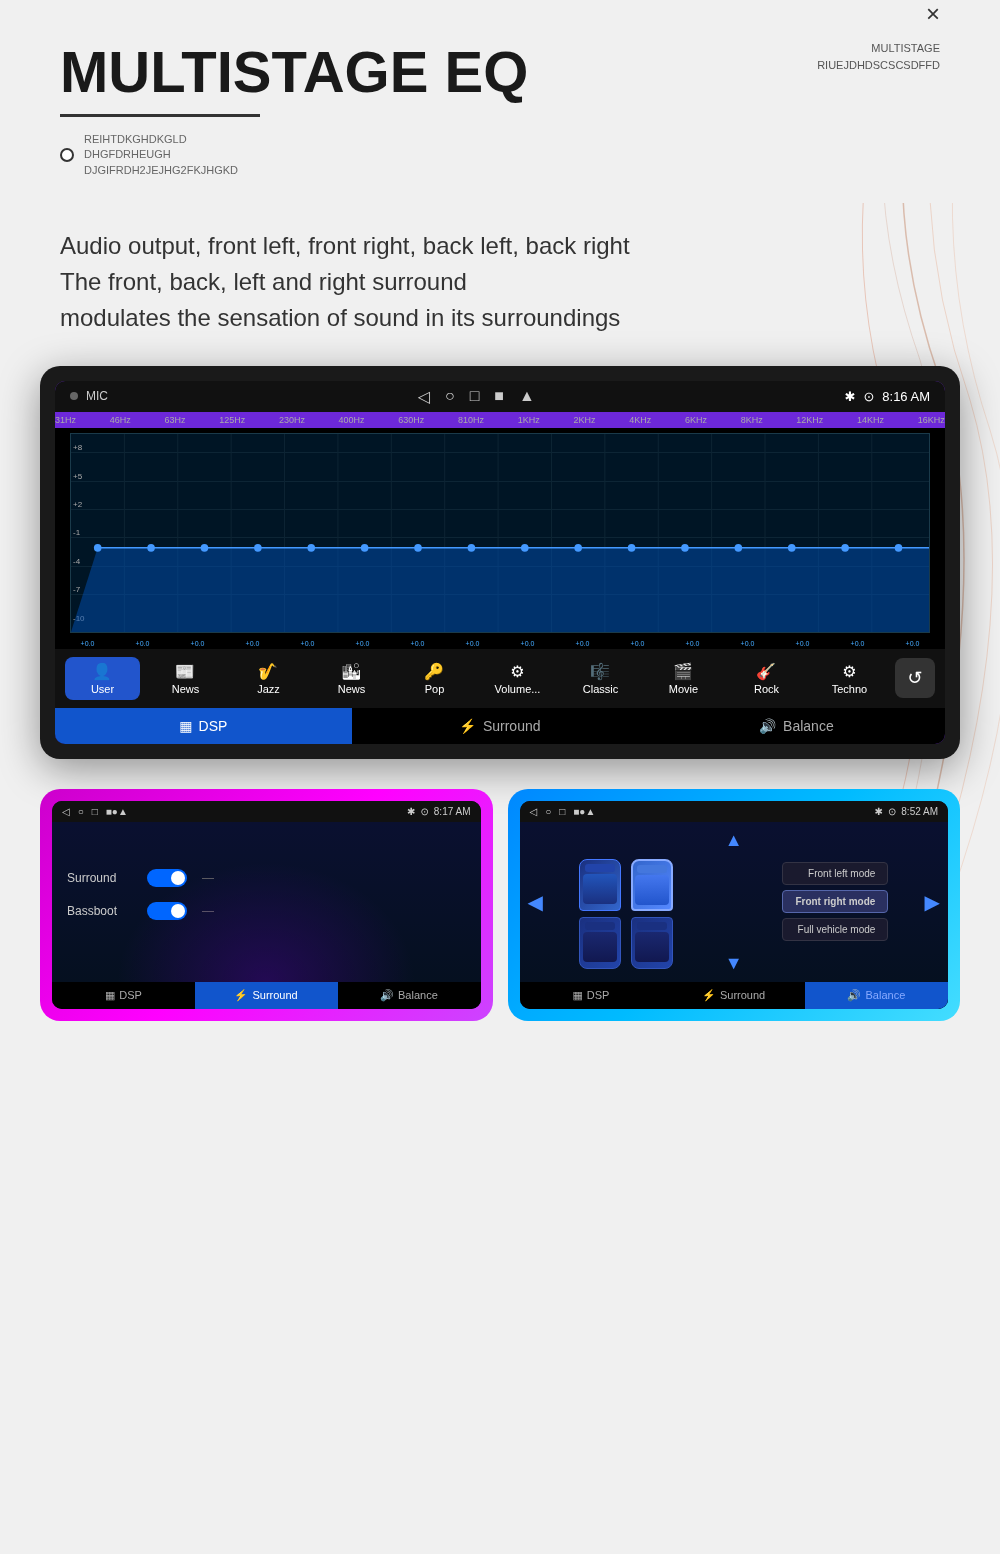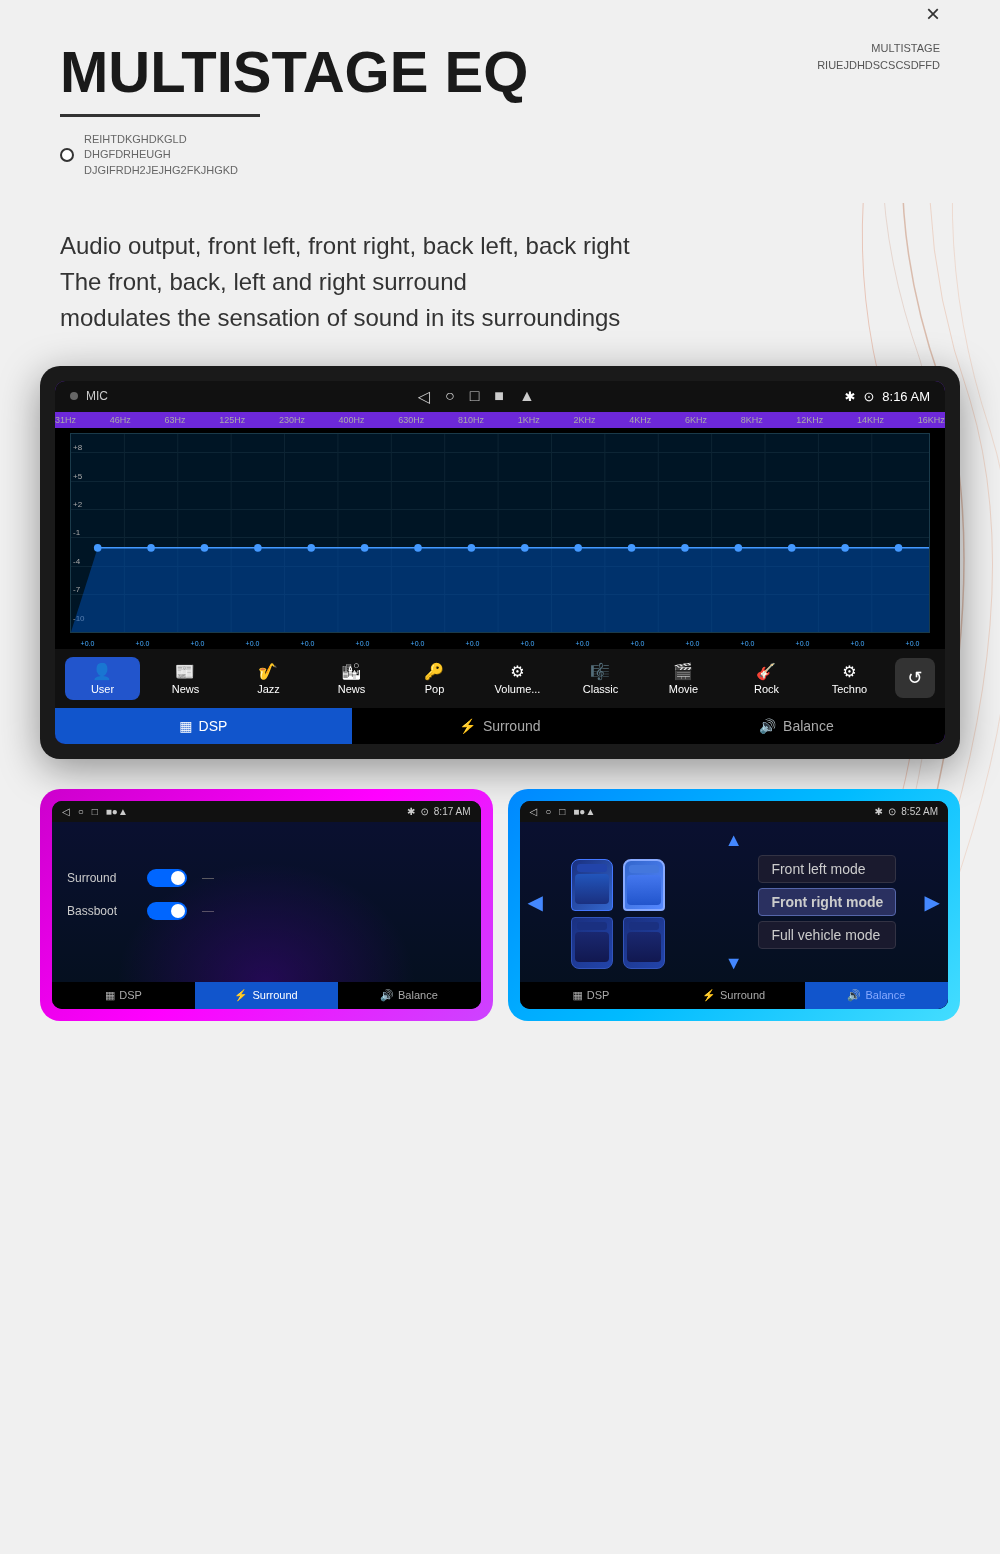--- a/index.html
+++ b/index.html
@@ -392,25 +392,25 @@
     .mode-buttons {
       display: flex;
       flex-direction: column;
       gap: 5px;
     }
 
     .mode-btn {
       background: #1a1a2e;
       border: 1px solid #334;
       color: #ccc;
-      font-size: 14px;
+      font-size: 10px;
       padding: 5px 12px;
       border-radius: 4px;
       cursor: pointer;
-      text-align: left;
+      text-align: right;
       white-space: nowrap;
     }
 
     .mode-btn.active {
       background: #2a3060;
       border-color: #5566aa;
       font-weight: bold;
     }
 
     

